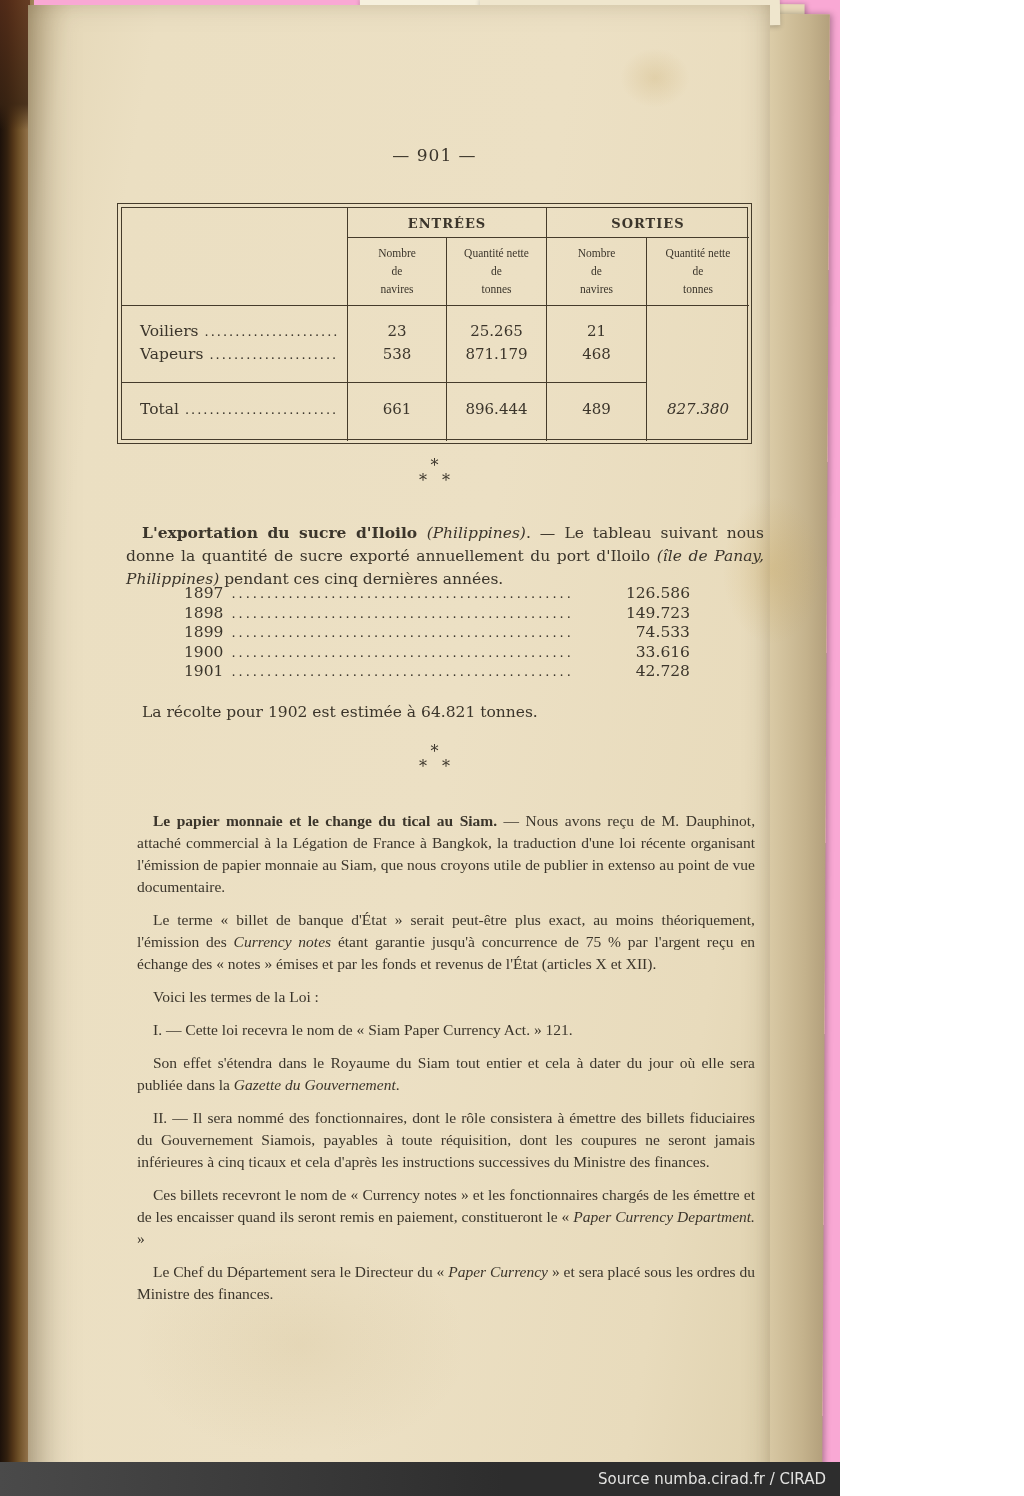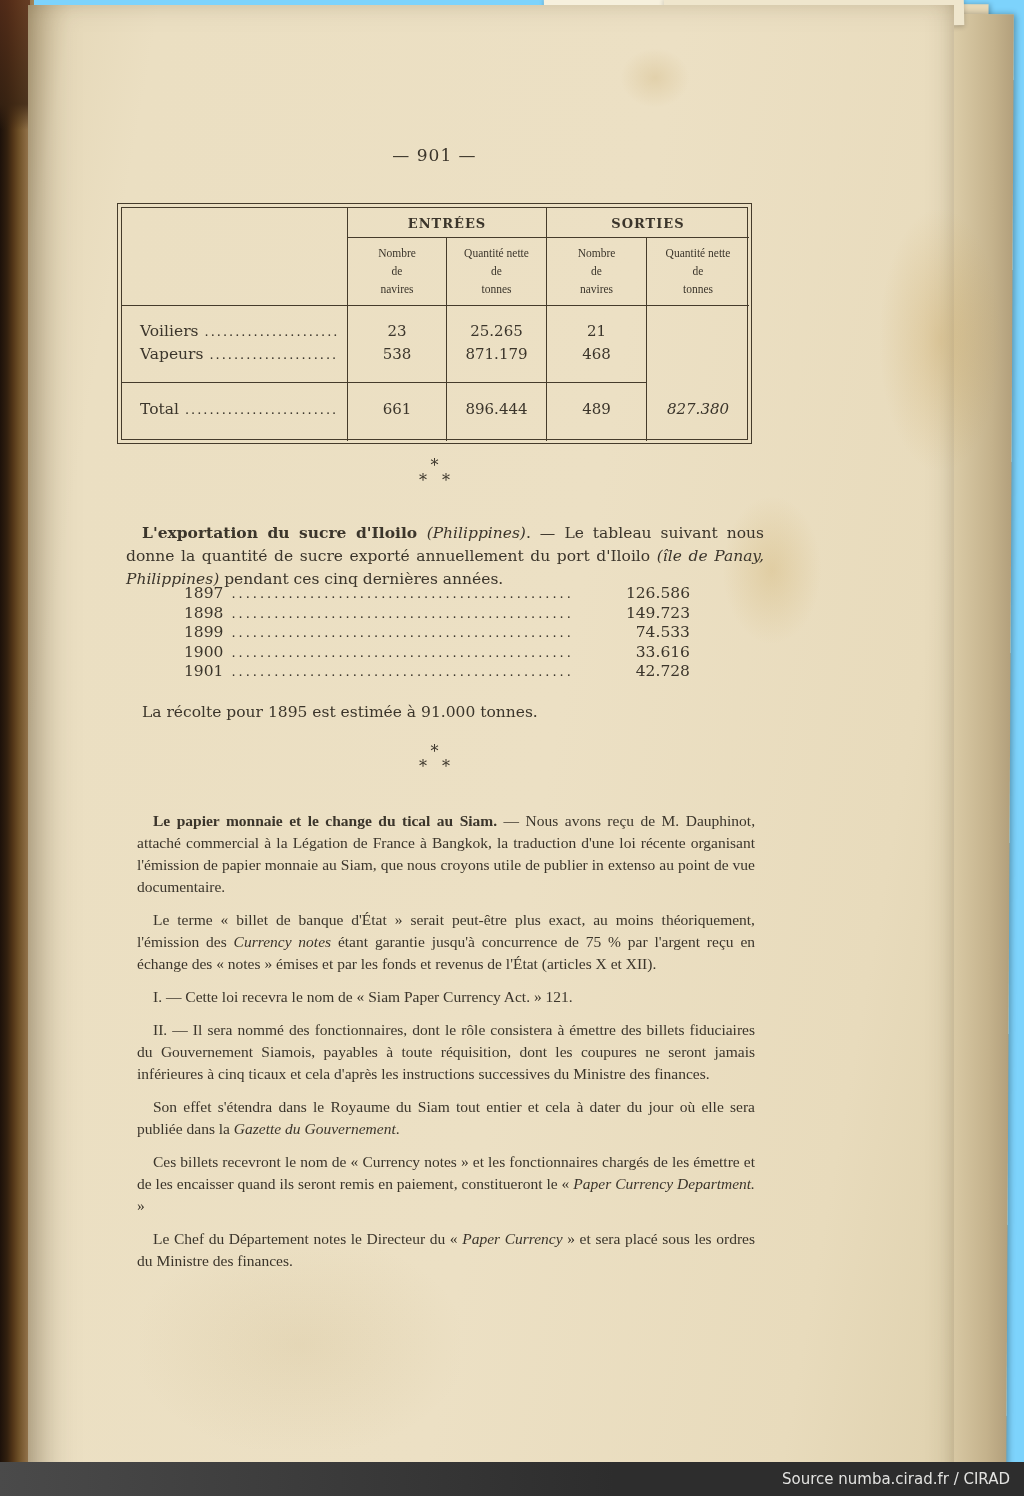--- a/index.html
+++ b/index.html
@@ -1,18 +1,18 @@
 <!DOCTYPE html>
 <html><head>
 <meta charset="utf-8">
 <style>
   html,body{margin:0;padding:0;}
   #canvas{
-    position:relative;width:1024px;height:1496px;overflow:hidden;
-    background:#7dd3fc;
+    position:relative;width:840px;height:1496px;overflow:hidden;
+    background:#f9a8d4;
     font-family:"DejaVu Serif","Liberation Serif",serif;
     color:#3b352b;
   }
   
   .page-stack-right2{position:absolute;top:4px;right:38px;bottom:2px;width:72px;
     background:linear-gradient(90deg,#ead decdbd, #d6c6a2);background:#e6d8b6;
     box-shadow:2px 0 5px rgba(0,0,0,.25);transform:rotate(.2deg);}
   .page-stack-right{position:absolute;top:14px;right:14px;bottom:6px;width:66px;
     background:linear-gradient(90deg,#dfd0ac,#c4b28c 70%,#b3a07c);
     box-shadow:2px 0 6px rgba(0,0,0,.3);transform:rotate(.3deg);}
@@ -188,34 +188,35 @@
       <span class="leader">........................................................................................................................................................................................................</span>
       <span class="yv">33.616</span>
     </div>
     <div class="year-row">
       <span class="yr">1901</span>
       <span class="leader">........................................................................................................................................................................................................</span>
       <span class="yv">42.728</span>
     </div>
   </div>
 
-  <div class="harvest-note">La récolte pour 1895 est estimée à 91.000 tonnes.</div>
+  <div class="harvest-note">La récolte pour 1902 est estimée à 64.821 tonnes.</div>
 
   <div class="sep sep2">
     <div class="l1">*</div>
     <div class="l2">* *</div>
   </div>
 
   <div class="siam">
     <p><span class="st-b">Le papier monnaie et le change du tical au Siam.</span><span> — Nous avons reçu de M. Dauphinot, attaché commercial à la Légation de France à Bangkok, la traduction d'une loi récente organisant l'émission de papier monnaie au Siam, que nous croyons utile de publier in extenso au point de vue documentaire.</span></p>
     <p><span>Le terme « billet de banque d'État » serait peut-être plus exact, au moins théoriquement, l'émission des </span><span class="st-i">Currency notes</span><span> étant garantie jusqu'à concurrence de 75 % par l'argent reçu en échange des « notes » émises et par les fonds et revenus de l'État (articles X et XII).</span></p>
+    <p><span>Voici les termes de la Loi :</span></p>
     <p><span>I. — Cette loi recevra le nom de « Siam Paper Currency Act. » 121.</span></p>
+    <p><span>Son effet s'étendra dans le Royaume du Siam tout entier et cela à dater du jour où elle sera publiée dans la </span><span class="st-i">Gazette du Gouvernement</span><span>.</span></p>
     <p><span>II. — Il sera nommé des fonctionnaires, dont le rôle consistera à émettre des billets fiduciaires du Gouvernement Siamois, payables à toute réquisition, dont les coupures ne seront jamais inférieures à cinq ticaux et cela d'après les instructions successives du Ministre des finances.</span></p>
-    <p><span>Son effet s'étendra dans le Royaume du Siam tout entier et cela à dater du jour où elle sera publiée dans la </span><span class="st-i">Gazette du Gouvernement</span><span>.</span></p>
     <p><span>Ces billets recevront le nom de « Currency notes » et les fonctionnaires chargés de les émettre et de les encaisser quand ils seront remis en paiement, constitueront le « </span><span class="st-i">Paper Currency Department.</span><span> »</span></p>
-    <p><span>Le Chef du Département notes le Directeur du « </span><span class="st-i">Paper Currency</span><span> » et sera placé sous les ordres du Ministre des finances.</span></p>
+    <p><span>Le Chef du Département sera le Directeur du « </span><span class="st-i">Paper Currency</span><span> » et sera placé sous les ordres du Ministre des finances.</span></p>
   </div>
 
   <div class="source-bar">
     <span>Source numba.cirad.fr / CIRAD</span>
   </div>
 
 </div>
 
 </body></html>

